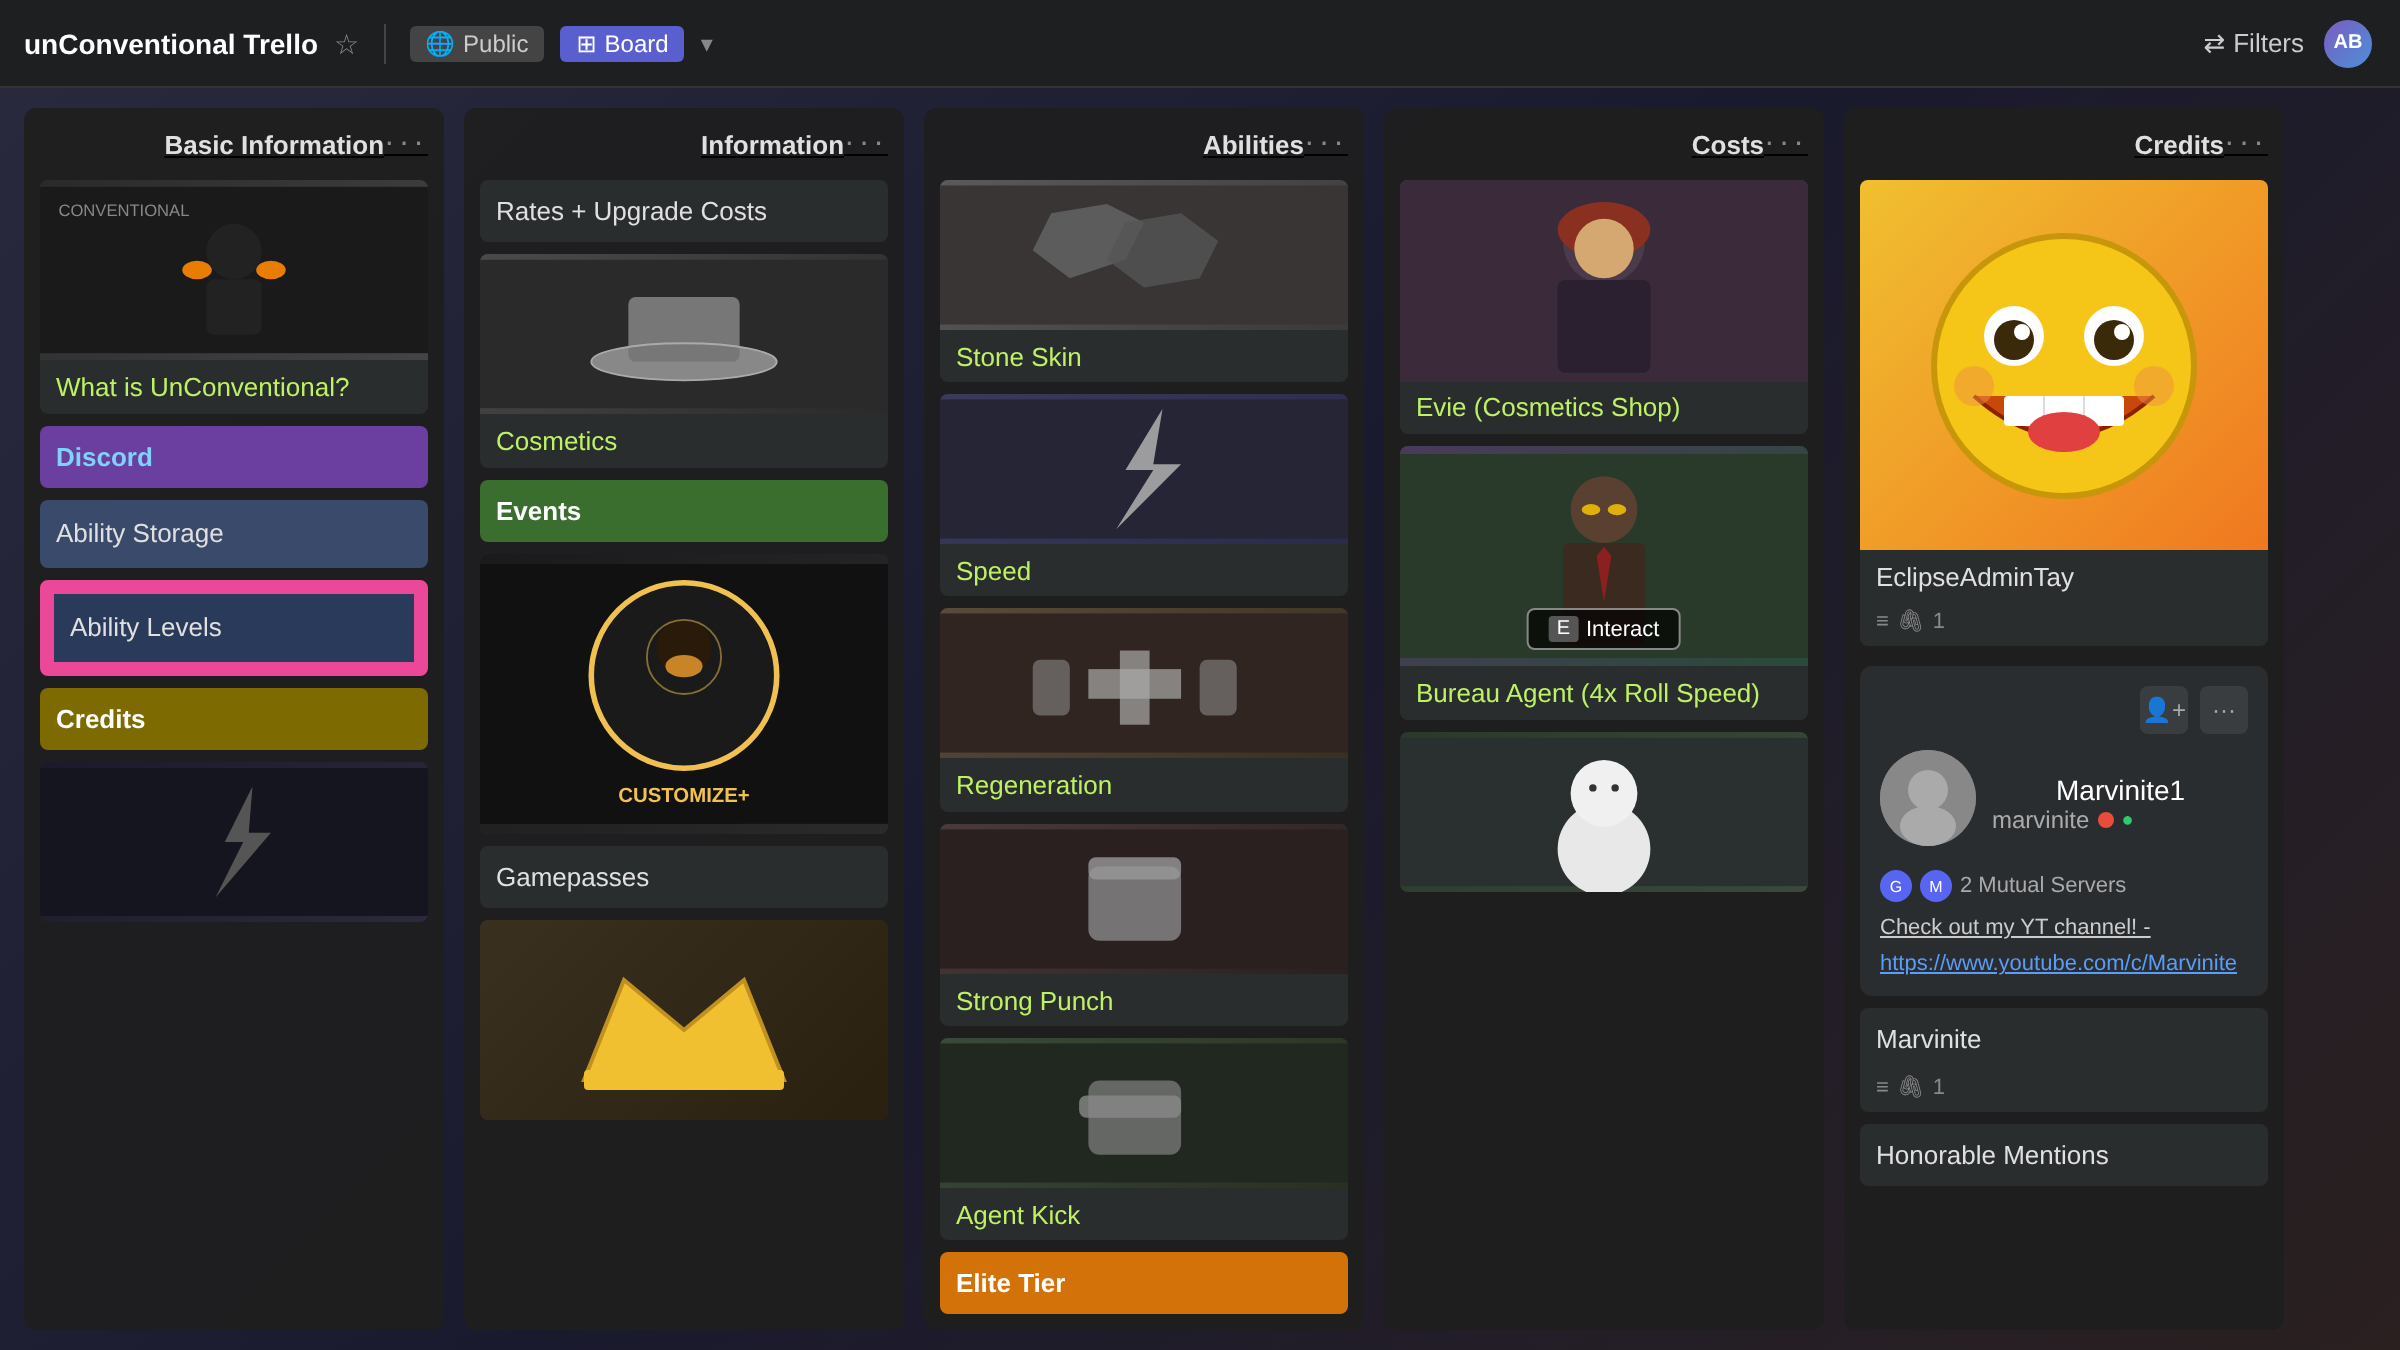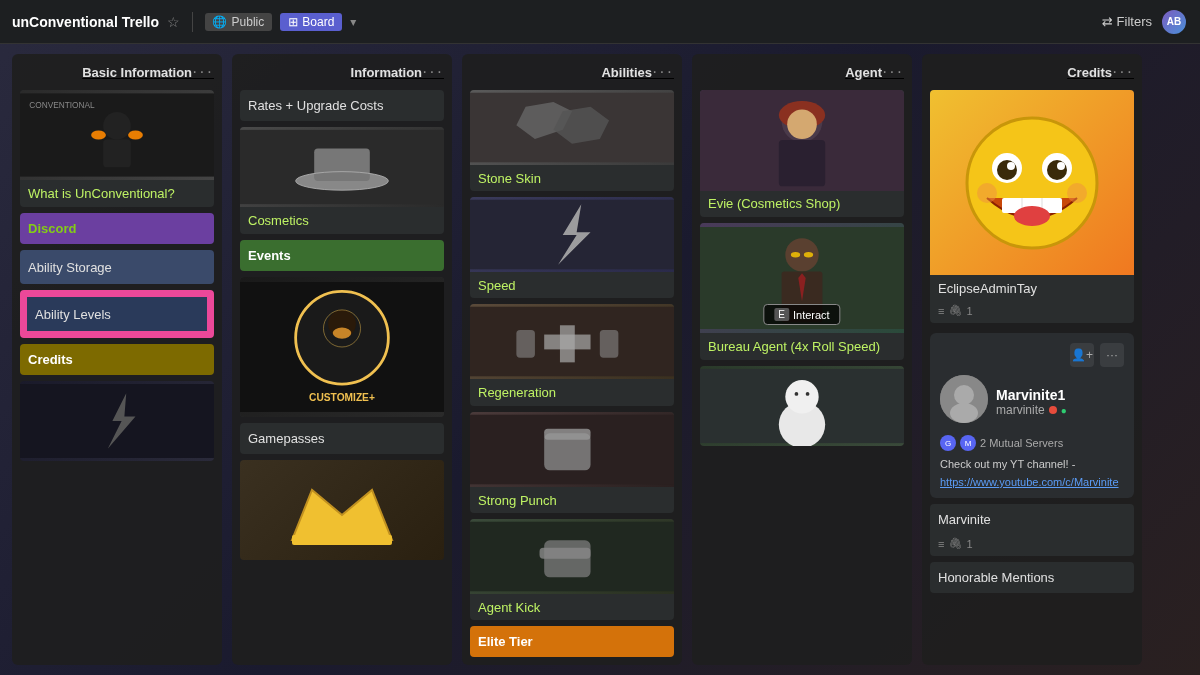--- a/index.html
+++ b/index.html
@@ -172,21 +172,21 @@
       background: #2a2d2e;
       border-radius: 4px;
       cursor: pointer;
     }
 
     
     .card-purple {
       background: #6b3fa0;
       border-radius: 4px;
       padding: 8px;
-      color: #84cc16;
+      color: #7dd3fc;
       font-size: 13px;
       font-weight: 600;
       cursor: pointer;
     }
     .card-green {
       background: #3a6e2f;
       border-radius: 4px;
       padding: 8px;
       color: #fff;
       font-size: 13px;
@@ -324,21 +324,22 @@
       background: linear-gradient(135deg, #888, #555);
       display: flex;
       align-items: center;
       justify-content: center;
       font-size: 20px;
       margin-bottom: 6px;
     }
     .user-display-name {
       color: #fff;
       font-size: 14px;
-      font-weight: 700;
+      font-weight: 400;
+      margin-left: 32px;
     }
     .user-handle {
       color: #aaa;
       font-size: 12px;
       display: flex;
       align-items: center;
       gap: 4px;
     }
     .status-dot {
       width: 8px;
@@ -364,20 +365,21 @@
       align-items: center;
       justify-content: center;
       font-size: 8px;
       color: #fff;
     }
     .user-bio {
       font-size: 11px;
       color: #ccc;
       margin: 4px 0;
       line-height: 1.4;
+      text-decoration: underline;
     }
     .user-link {
       color: #5b9cf6;
       font-size: 11px;
       text-decoration: underline;
     }
     .marvinite-label {
       color: #e0e0e0;
       font-size: 13px;
       font-weight: 500;
@@ -643,21 +645,21 @@
       <div class="card-label">Agent Kick</div>
     </div>
 
     <div class="card-orange">
       <span>Elite Tier</span>
     </div>
   </div>
 
   <div class="column column-wide">
     <div class="column-header">
-      <span class="column-title">Agent</span>
+      <span class="column-title">Costs</span>
       <span class="column-menu">···</span>
     </div>
 
     <div class="npc-card">
       <div class="npc-img">
         <svg width="100%" height="110" viewBox="0 0 220 110" xmlns="http://www.w3.org/2000/svg">
           <rect width="220" height="110" fill="#3a2a3a"></rect>
 
           <circle cx="110" cy="35" r="22" fill="#4a3a4a"></circle>
 

